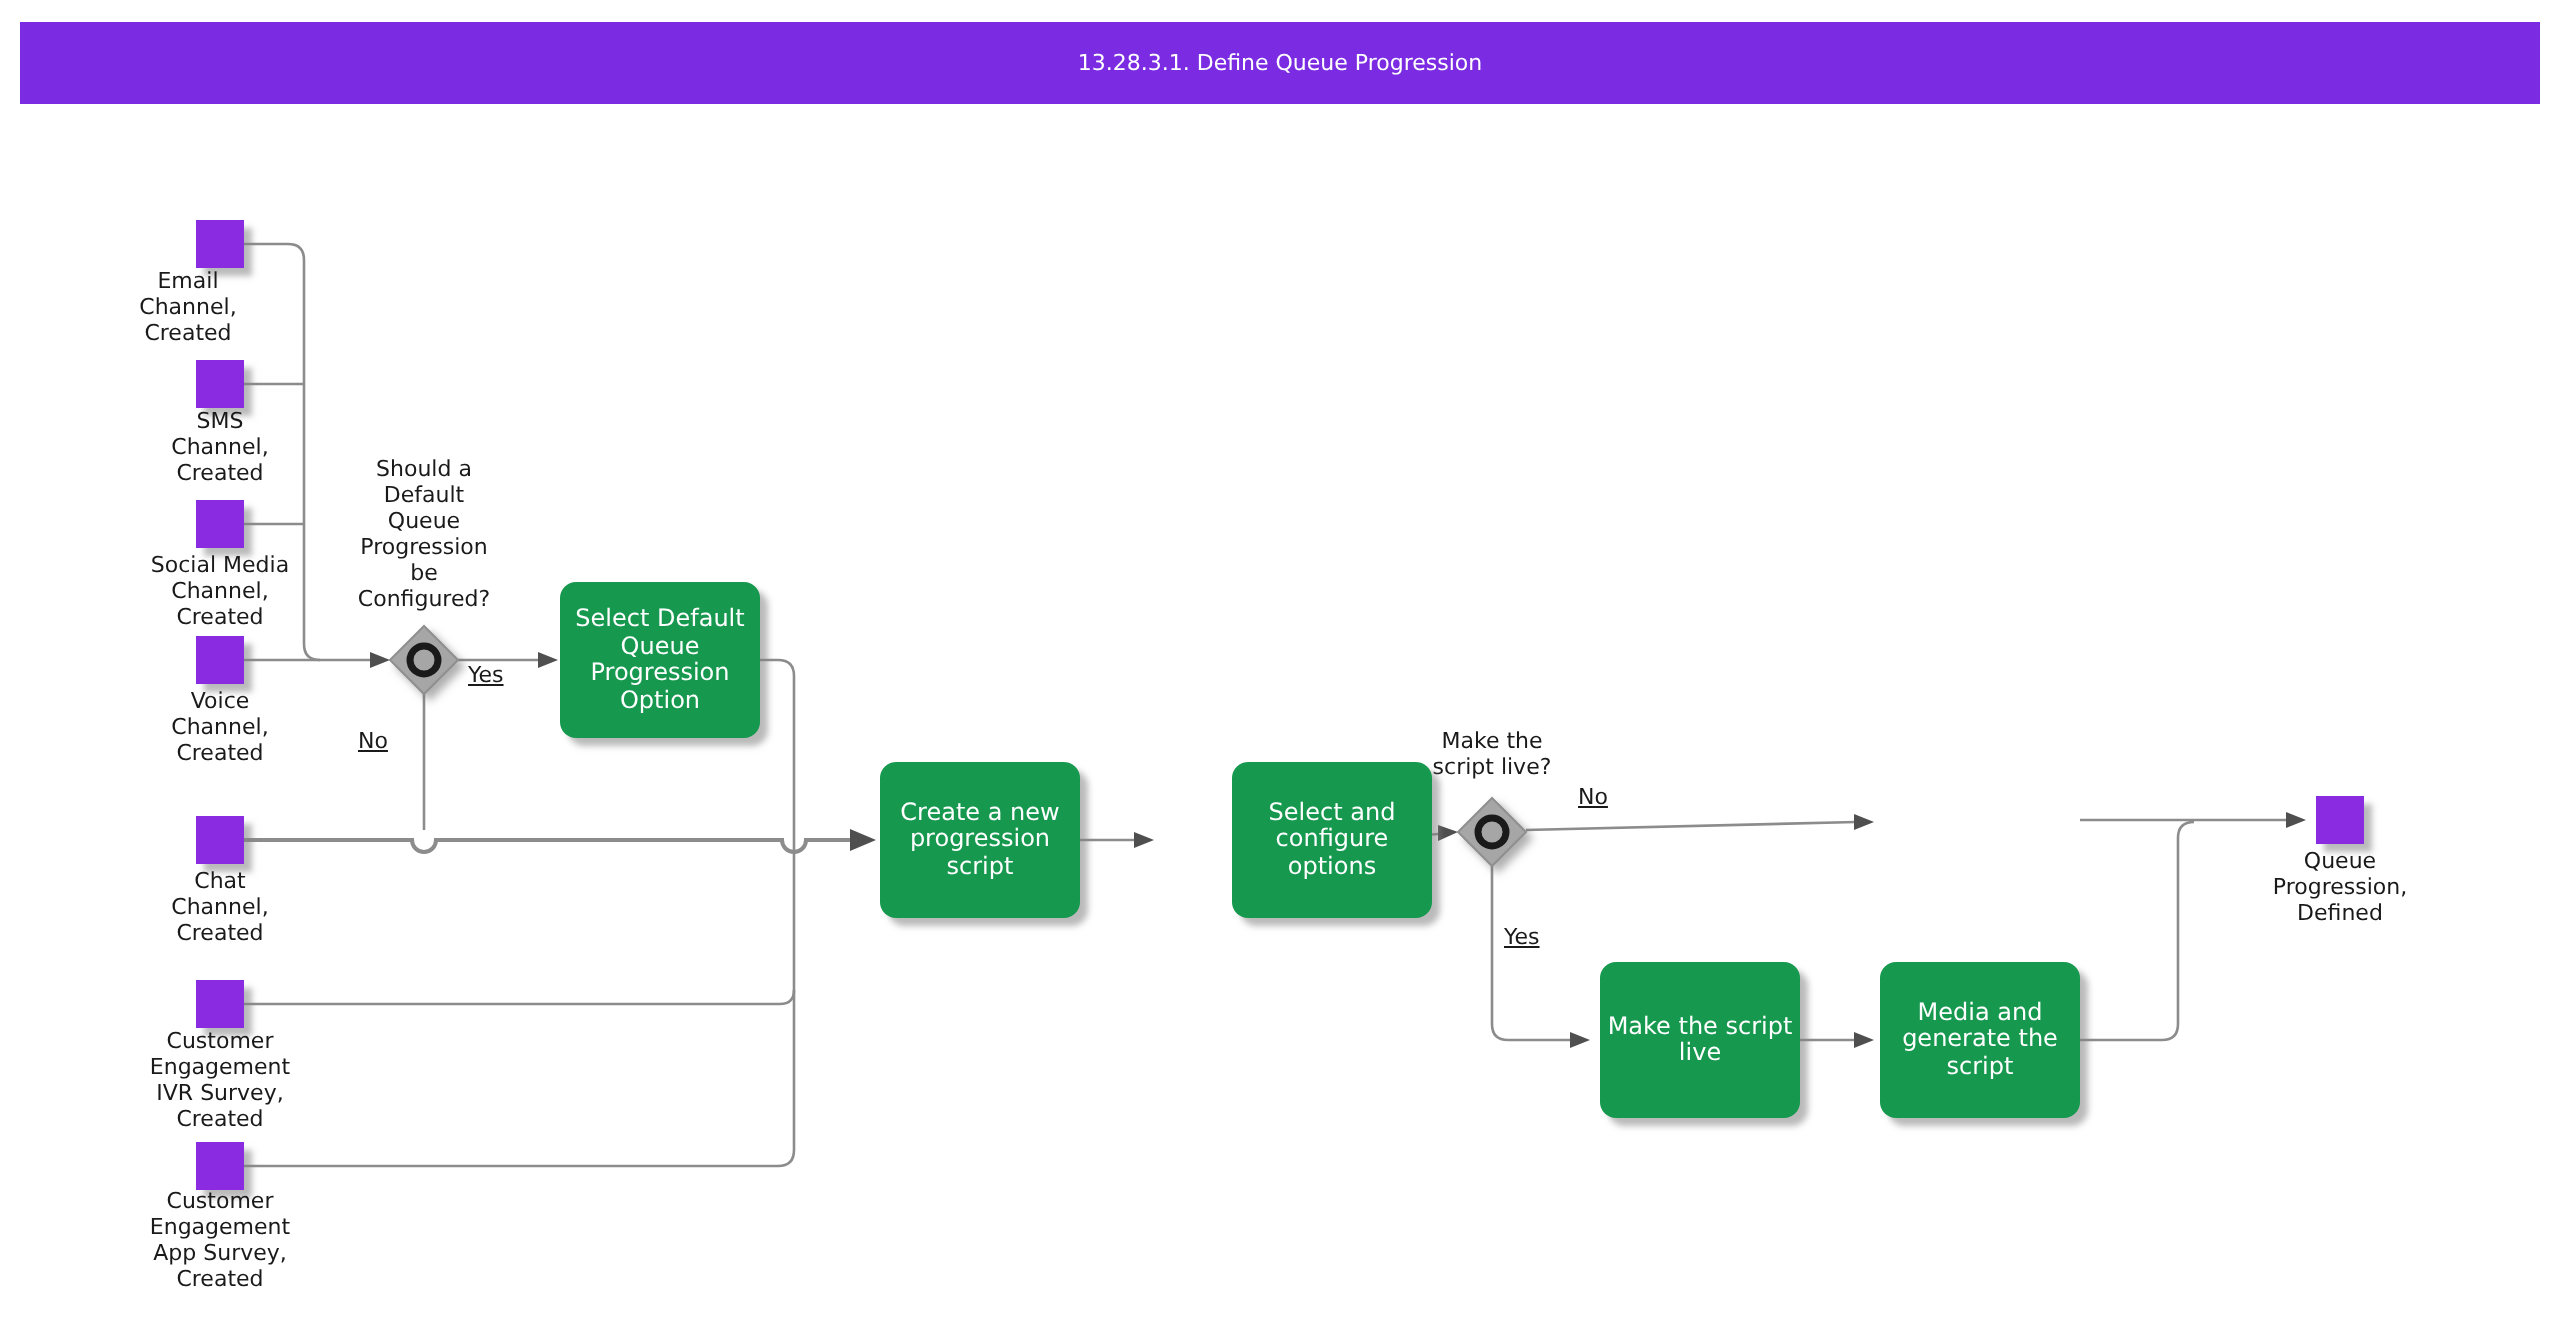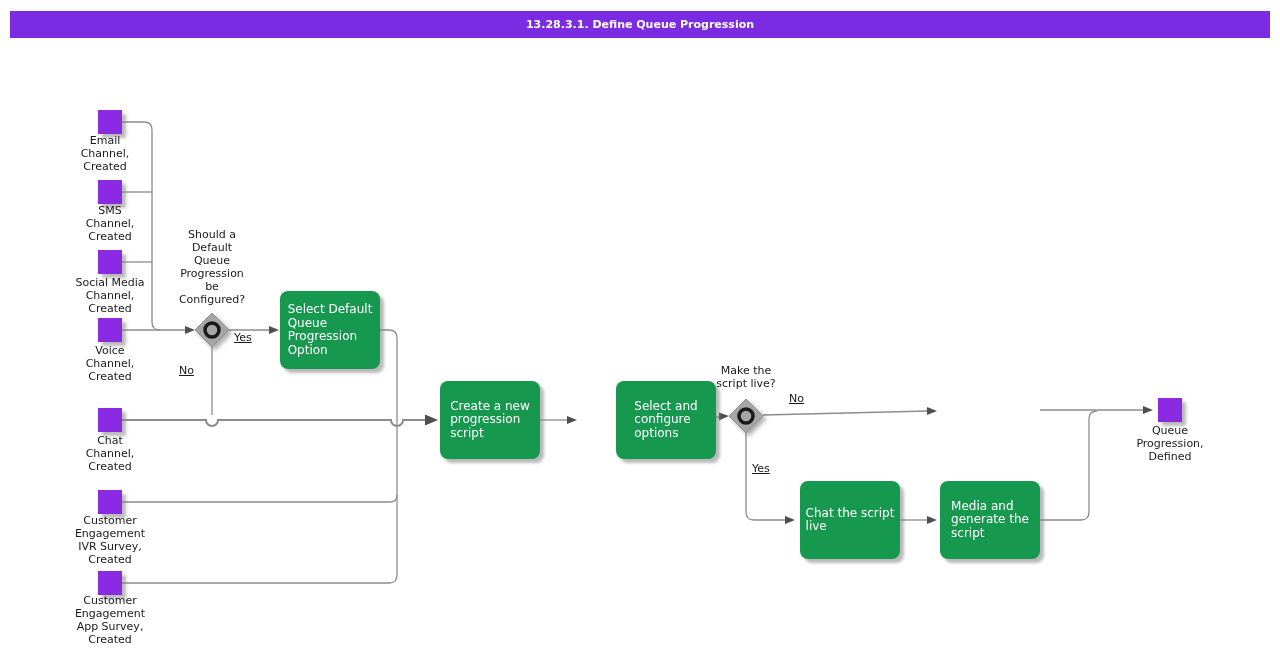--- a/index.html
+++ b/index.html
@@ -1,40 +1,40 @@
 <!DOCTYPE html>
 <html><head>
 <meta charset="utf-8">
 <style>
   html,body{margin:0;padding:0;background:#ffffff;}
   #canvas{
     position:relative;width:1280px;height:659px;background:#ffffff;overflow:hidden;
     font-family:"DejaVu Sans","Liberation Sans",sans-serif;color:#1a1a1a;
   }
   .titlebar{
-    position:absolute;left:10px;top:11px;width:1260px;height:27px;
-    background:#7b2be2;color:#ffffff;font-size:11px;font-weight:bold;
+    position:absolute;left:10px;top:11px;width:1260px;height:41px;
+    background:#7b2be2;color:#ffffff;font-size:11px;font-weight:normal;
     display:flex;align-items:center;justify-content:center;z-index:3;
   }
   .wires{position:absolute;left:0;top:0;z-index:1;}
   .event-sq{
     position:absolute;width:24px;height:24px;background:#8a2be2;
     box-shadow:4px 4px 3px rgba(130,130,130,.55);z-index:2;
   }
   .lbl{
     position:absolute;z-index:2;font-size:11px;line-height:13px;text-align:center;
     white-space:pre-line;
   }
   .task{
     position:absolute;width:100px;height:78px;background:#16994f;border-radius:8px;
     box-shadow:4px 4px 3px rgba(130,130,130,.55);z-index:2;
     display:flex;align-items:center;justify-content:center;
   }
   .task span{
-    color:#ffffff;font-size:12px;line-height:13.5px;white-space:pre-line;
+    color:#ffffff;font-size:12px;line-height:13.5px;text-align:center;white-space:pre-line;
   }
   .edge-lbl{position:absolute;z-index:2;font-size:11px;text-decoration:underline;}
   .gw{filter:drop-shadow(3px 3px 2px rgba(110,110,110,.55));}
 </style>
 </head>
 <body>
 
 <div id="canvas">
 
   <div class="titlebar">
@@ -106,21 +106,21 @@
   <div class="event-sq" style="left:98px;top:110px"></div>
   <div class="event-sq" style="left:98px;top:180px"></div>
   <div class="event-sq" style="left:98px;top:250px"></div>
   <div class="event-sq" style="left:98px;top:318px"></div>
   <div class="event-sq" style="left:98px;top:408px"></div>
   <div class="event-sq" style="left:98px;top:490px"></div>
   <div class="event-sq" style="left:98px;top:571px"></div>
 
   <div class="event-sq" style="left:1158px;top:398px"></div>
 
-  <div class="lbl" style="left:55px;top:134px;width:100px">Email
+  <div class="lbl" style="left:44px;top:134px;width:100px">Email
 Channel,
 Created</div>
   <div class="lbl" style="left:60px;top:204px;width:100px">SMS
 Channel,
 Created</div>
   <div class="lbl" style="left:55px;top:276px;width:110px">Social Media
 Channel,
 Created</div>
   <div class="lbl" style="left:60px;top:344px;width:100px">Voice
 Channel,
@@ -165,21 +165,21 @@
     <span>Create a new
 progression
 script</span>
   </div>
   <div class="task" style="left:616px;top:381px">
     <span>Select and
 configure
 options</span>
   </div>
   <div class="task" style="left:800px;top:481px">
-    <span>Chat the script
+    <span>Make the script
 live</span>
   </div>
   <div class="task" style="left:940px;top:481px">
     <span>Media and
 generate the
 script</span>
   </div>
 
 </div>
 

